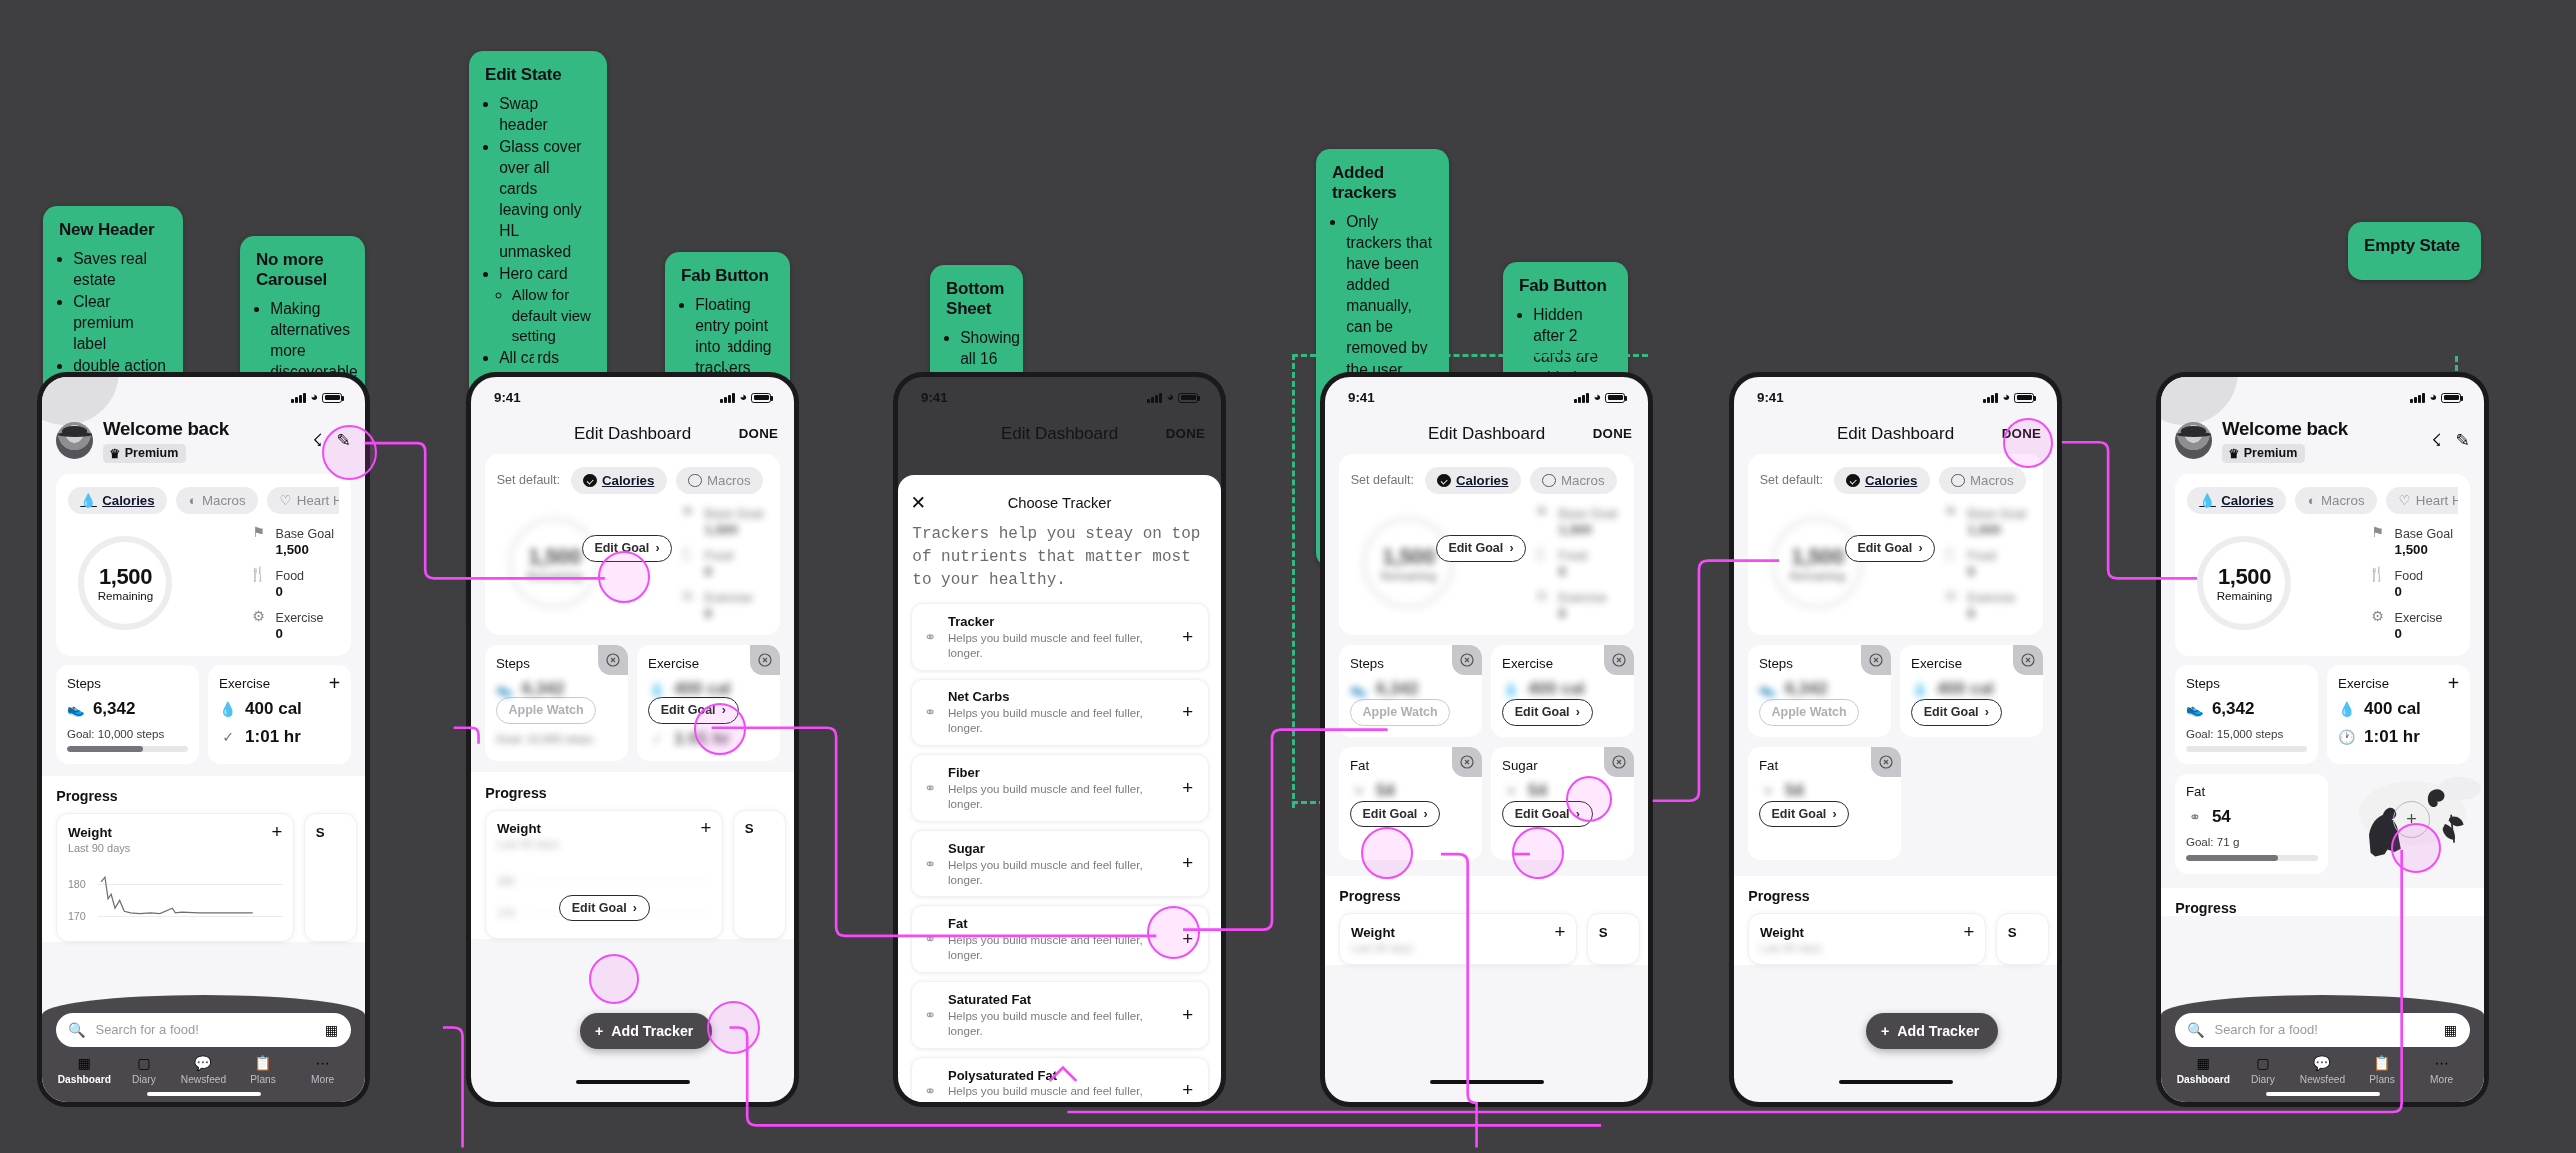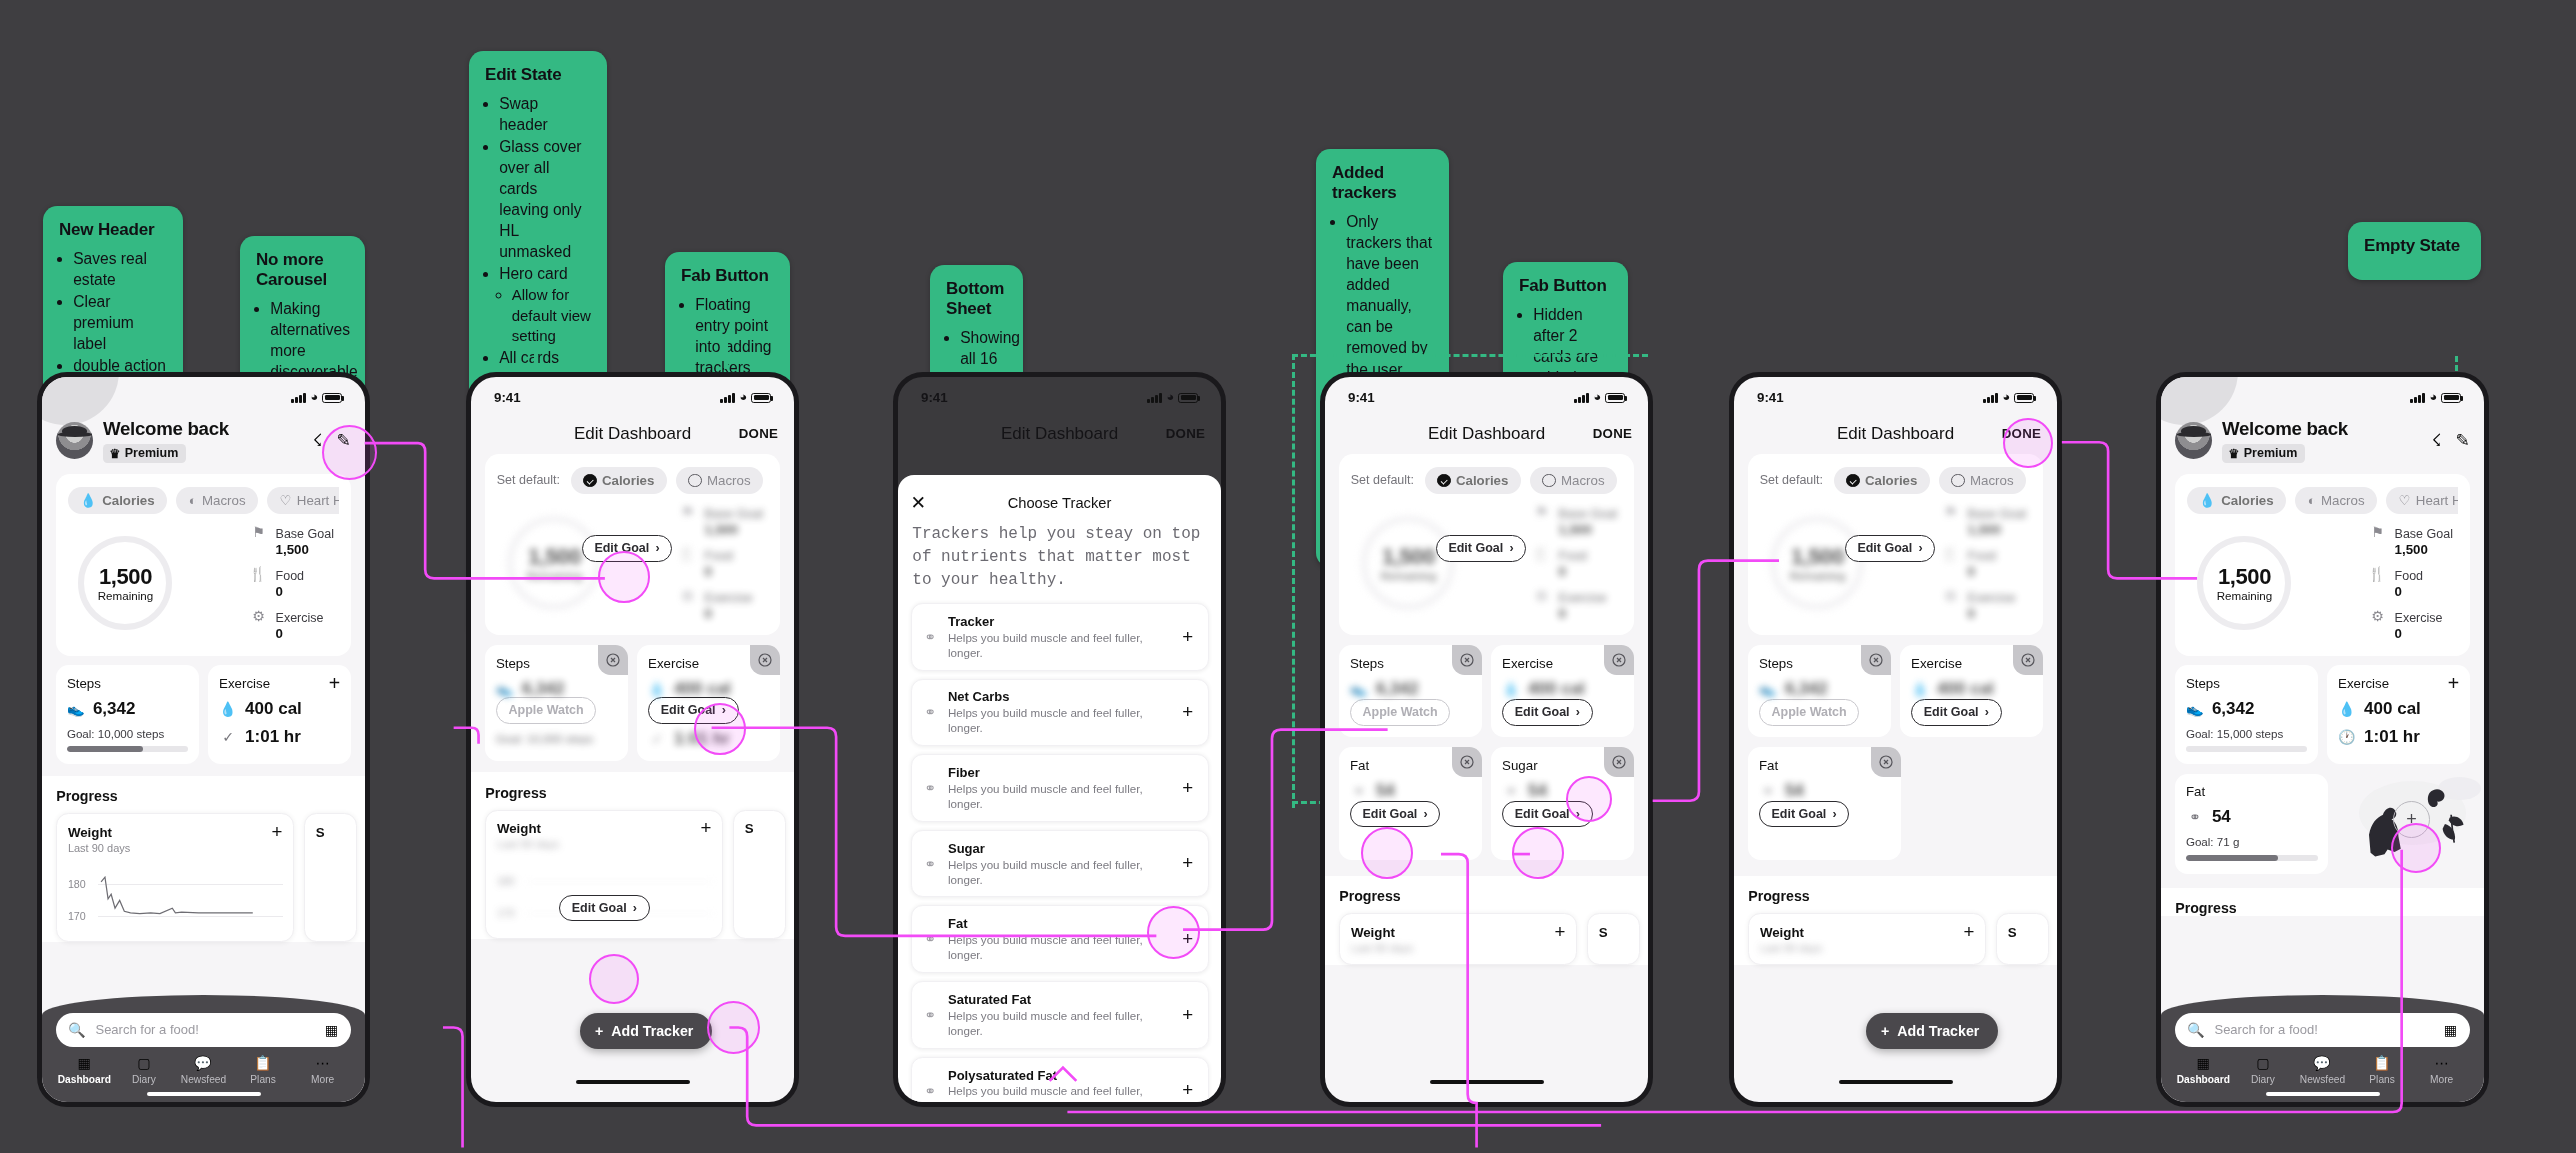--- a/index.html
+++ b/index.html
@@ -80,21 +80,21 @@
 
   .sheetpad { padding: 0 14.2px; position: relative; }
 
   
   .hero { background:#fff; border-radius: 14.2px; padding: 12.5px 11.6px 14.2px 11.6px; position: relative;}
   .chiprow { display:flex; gap:9px; overflow:hidden; margin-bottom: 7.1px; align-items:center;}
   .chip {
     display:inline-flex; align-items:center; gap:5.3px; background:#ECEBEE;
     border-radius: 18px; padding: 6.2px 12.5px; font-size: 13.3px; color:#8B8A90; white-space:nowrap; flex:none;
   }
-  .chip.on { color:#737373; font-weight:bold; }
+  .chip.on { color:#0f172a; font-weight:bold;text-decoration:underline; }
   .setdef { font-size: 12.5px; color:#75747A; flex:none; margin-right:1.8px;}
   .radio { width:13.3px;height:13.3px;border-radius:50%;border:1.8px solid #5a595f; flex:none;}
   .radio.on { background:#111; border-color:#111; position:relative;}
   .radio.on::after{content:"";position:absolute;left:2.8px;top:4.1px;width:5.3px;height:2.7px;border-left:1.6px solid #fff;border-bottom:1.6px solid #fff;transform:rotate(-45deg);}
 
   .herobody { display:flex; align-items:center; padding-top: 3.6px;}
   .ring { width:94px;height:94px;border-radius:50%;border:6.2px solid #EDECEF; display:flex;flex-direction:column;align-items:center;justify-content:center; margin-left:10.7px;}
   .ring .big { font-size: 22px; font-weight: bold; color:#111; letter-spacing:-0.4px;}
   .ring .sub { font-size: 11.6px; color:#111; margin-top:-0.9px;}
   .stats { margin-left: auto; margin-right: 5.3px; display:flex; flex-direction:column; gap:9.8px;}

